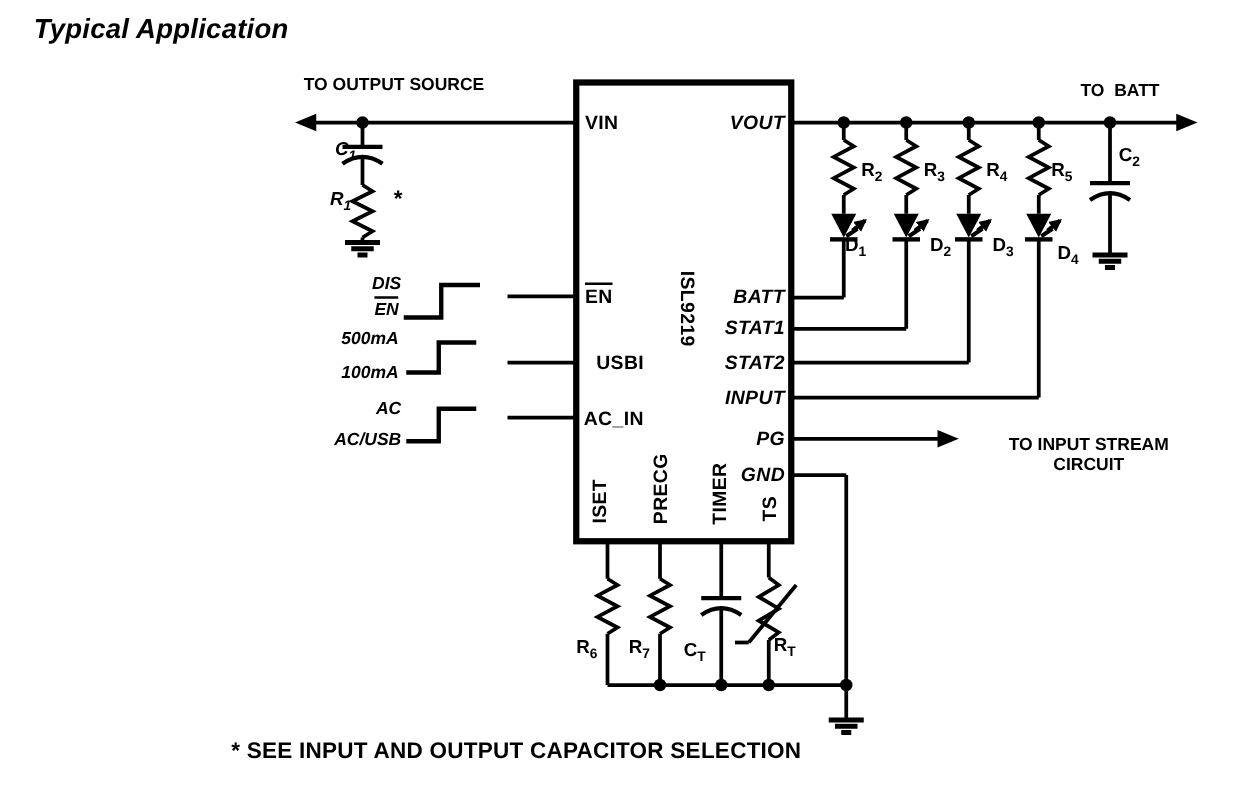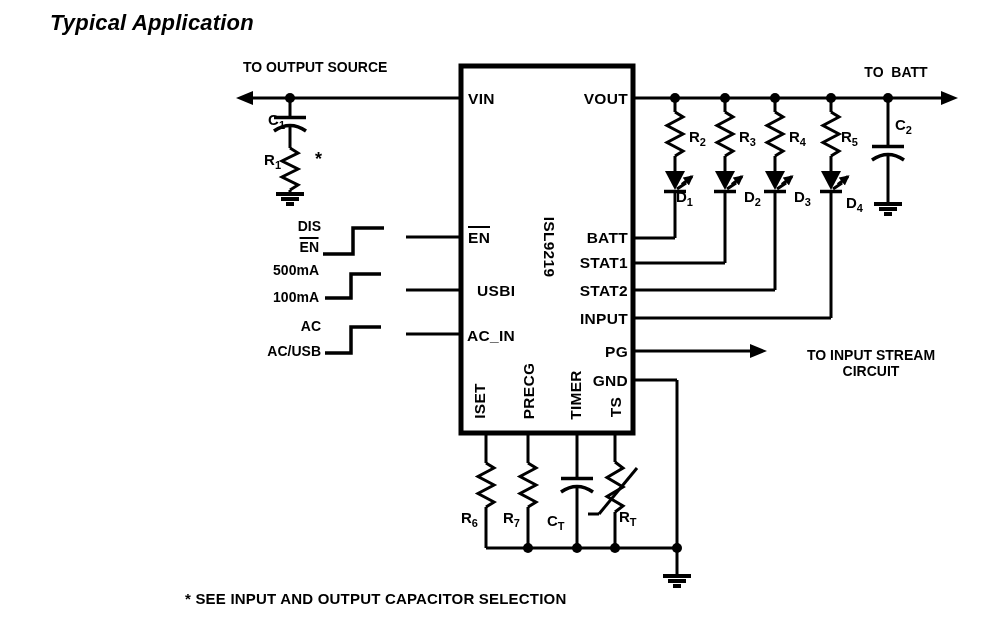--- a/index.html
+++ b/index.html
@@ -3,27 +3,27 @@
 <meta charset="utf-8">
 <style>
   html,body{margin:0;padding:0;background:#ffffff;}
   #stage{position:relative;width:1000px;height:641px;background:#ffffff;overflow:hidden;
          font-family:"Liberation Sans",sans-serif;color:#000;}
   svg{position:absolute;left:0;top:0;}
   .lbl{position:absolute;font-weight:bold;font-size:14px;white-space:pre;line-height:1.1;}
   .pin{font-size:15.5px;letter-spacing:.3px;}
   .comp{font-size:15px;}
   .comp sub{font-size:11px;line-height:0;}
-  .rgt{transform:translateX(-100%);}
+  .rgt{transform:translateX(-100%);font-style:italic;}
   .ctr{transform:translateX(-50%);}
   .rotccw{transform:translate(-50%,-50%) rotate(-90deg);}
   .rotcw{transform:translate(-50%,-50%) rotate(90deg);}
   .ov{display:inline-block;border-top:2.5px solid #000;padding-top:1px;}
-  #title{font-size:22px;font-style:italic;letter-spacing:.2px;margin-left:23px;}
-  #foot{font-size:15px;letter-spacing:.2px;}
+  #title{font-size:22px;font-style:italic;letter-spacing:.2px;}
+  #foot{font-size:18px;letter-spacing:.2px;}
   .ast{font-size:18px;}
 </style>
 </head>
 <body>
 
 <div id="stage">
 
 <svg width="1000" height="641" viewBox="0 0 1000 641">
   <defs>
     <marker id="ah" markerUnits="userSpaceOnUse" markerWidth="12" markerHeight="12" refX="8" refY="5" orient="auto">

